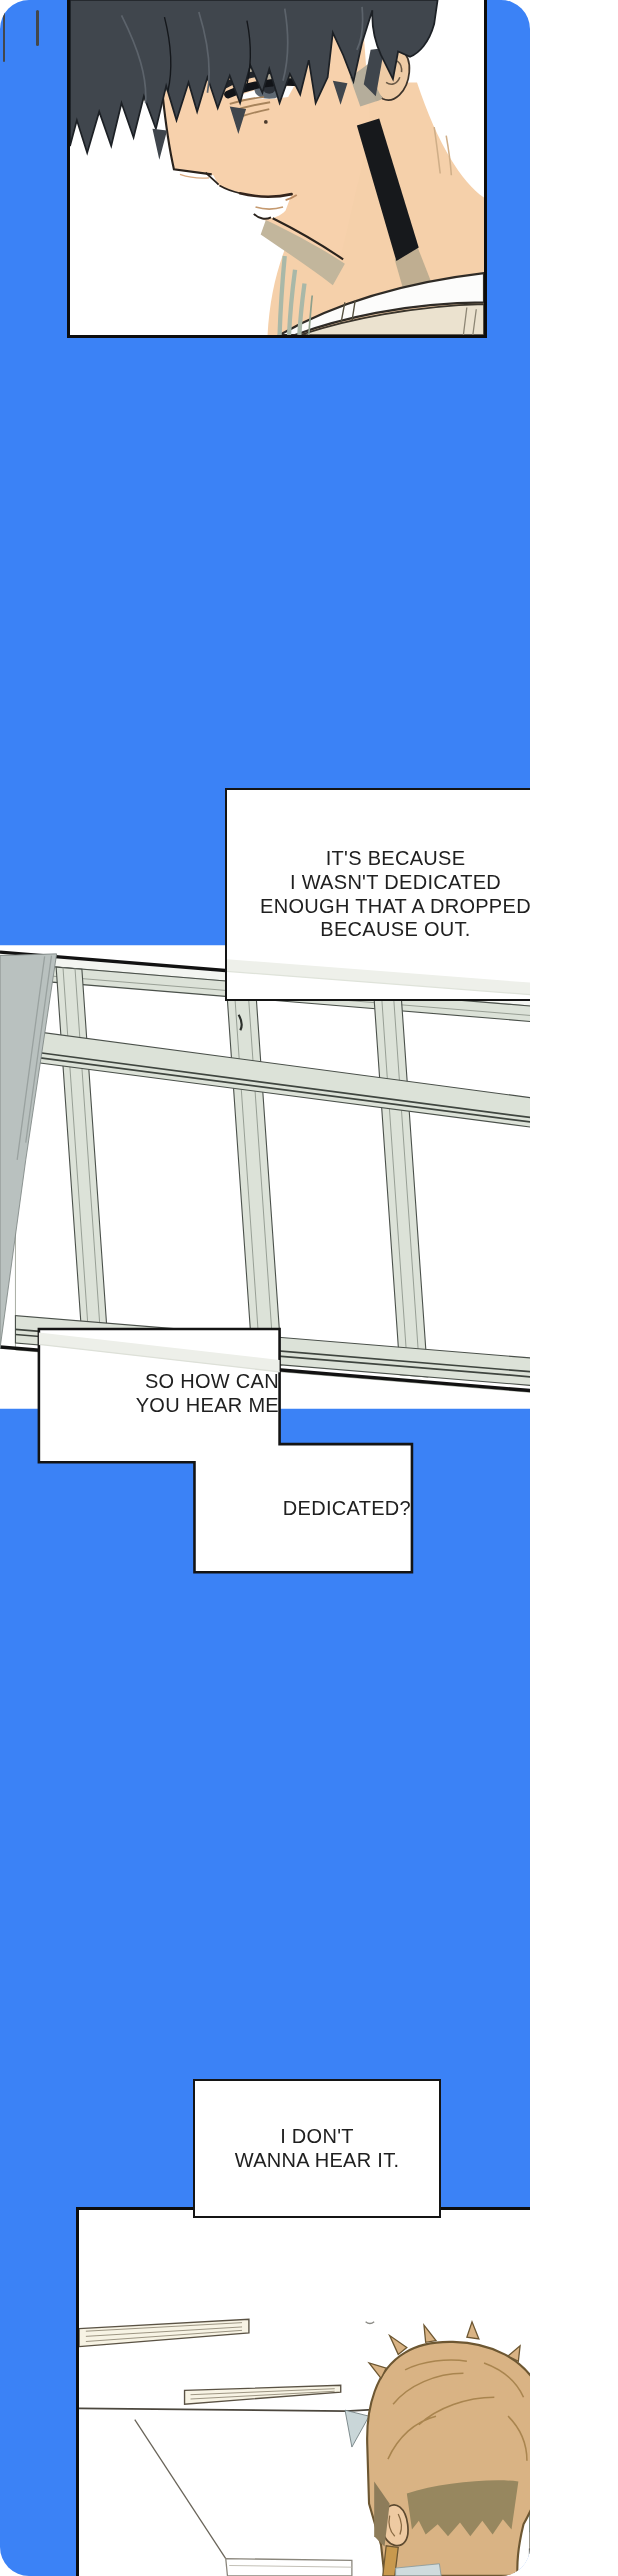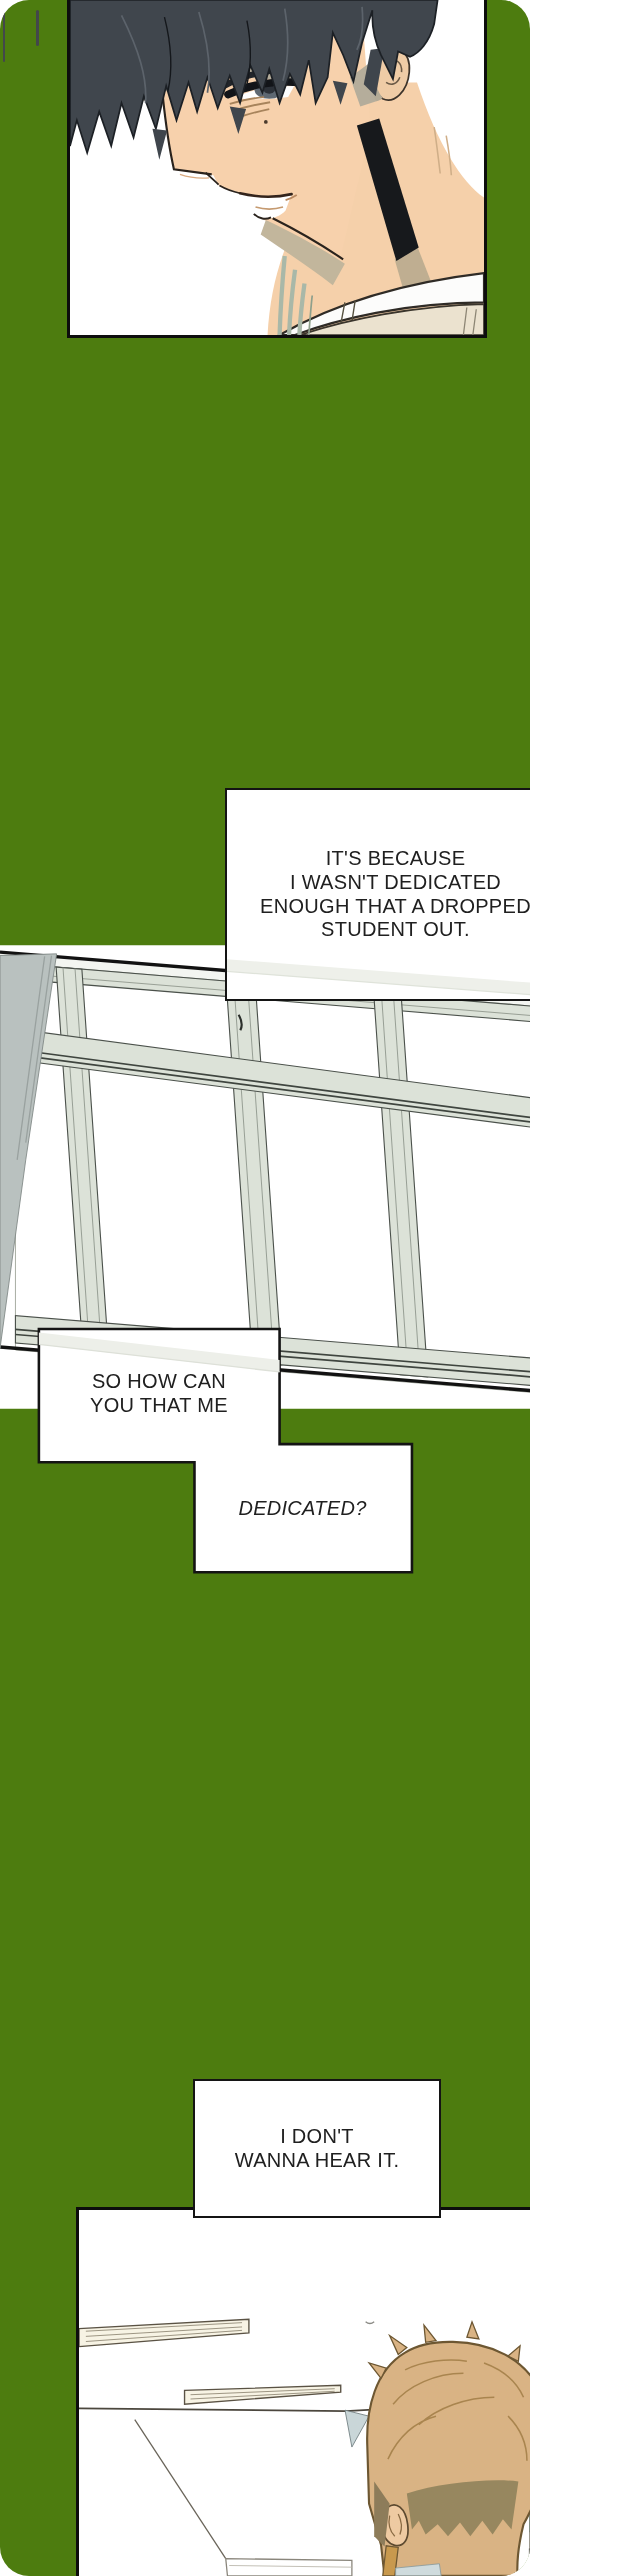--- a/index.html
+++ b/index.html
@@ -1,19 +1,19 @@
 <!DOCTYPE html>
 <html style="font-size:13.7px"><head>
 <meta charset="utf-8">
 <style>
   html,body{margin:0;padding:0;background:#ffffff;}
   #page{
     position:relative;
     width:530px;height:2576px;
-    background:#4d7c0f;
+    background:#3b82f6;
     overflow:hidden;
     font-family:"Liberation Sans", sans-serif;
     border-radius:29px;
   }
   .panel{
     position:absolute;
     background:#ffffff;
     border:3.4px solid #0d0d0d;
     box-sizing:content-box;
     overflow:hidden;
@@ -33,32 +33,32 @@
     background:#ffffff;
     border:2.6px solid #141414;
     box-sizing:border-box;
     display:flex;flex-direction:column;
     align-items:center;justify-content:center;
     text-align:center;
     z-index:3;
   }
   .speech-text{
     position:absolute;
-    display:flex;flex-direction:column;align-items:center;justify-content:flex-start;
+    display:flex;flex-direction:column;align-items:flex-end;justify-content:flex-start;
     text-align:center;z-index:4;pointer-events:none;
   }
   .bline{
     font-size:20px;line-height:23.6px;letter-spacing:0.3px;
     color:#202020;white-space:nowrap;
   }
   #bubble-1{left:225px;top:788px;width:341px;height:213px;}
   #bubble-1 .see-through{position:absolute;left:0;bottom:0;width:100%;height:100%;}
   #bubble-4{left:193px;top:2079px;width:248px;height:139px;}
   #bubble-2-text{left:39px;top:1370px;width:240px;}
-  #bubble-3-text{left:194px;top:1497px;width:217px;font-style:italic;}
+  #bubble-3-text{left:194px;top:1497px;width:217px;}
   svg{display:block;}
 </style>
 </head>
 <body>
 
 <div id="page">
 
   <div class="accent-mark" id="accent-1"></div>
   <div class="accent-mark" id="accent-2"></div>
 
@@ -128,21 +128,21 @@
   </div>
 
   <div class="speech-bubble" id="bubble-1">
     <svg class="see-through" width="336" height="208" viewBox="0 0 391 242" preserveAspectRatio="none">
       <polygon points="0,196 391,226 391,240 0,210" fill="#eef0ea"></polygon>
       <path d="M0,210 L391,240" stroke="#dfe3da" stroke-width="1.5"></path>
     </svg>
     <span class="bline">IT'S BECAUSE</span>
     <span class="bline">I WASN'T DEDICATED</span>
     <span class="bline">ENOUGH THAT A DROPPED</span>
-    <span class="bline">STUDENT OUT.</span>
+    <span class="bline">BECAUSE OUT.</span>
   </div>
 
   <svg id="window-scene" width="618" height="464" viewBox="0 0 720 540">
     <rect width="720" height="540" fill="#ffffff"></rect>
 
     <polygon points="0,10 720,69 720,92 0,33" fill="#f3f5f1"></polygon>
     <path d="M0,33 L720,92" stroke="#c3c8bb" stroke-width="1.5" fill="none"></path>
     <path d="M0,44 L720,103" stroke="#d8dcd1" stroke-width="1" fill="none"></path>
 
     <path d="M0,8 L720,67" stroke="#121212" stroke-width="4" fill="none"></path>
@@ -187,21 +187,21 @@
     <path d="M52,13 L20,250 M60,12 L30,230" stroke="#99a19f" stroke-width="1.5" fill="none"></path>
   </svg>
 
   <svg id="bubble-23" width="404" height="258" viewBox="0 0 470 300">
     <path d="M15,8 L295,8 L295,142 L449,142 L449,291 L196,291 L196,163 L15,163 Z" fill="#ffffff" stroke="#141414" stroke-width="3"></path>
     <polygon points="15,12 295,44 295,58 15,26" fill="#edefe9"></polygon>
     <path d="M15,26 L295,58" stroke="#dde0d8" stroke-width="1.5"></path>
   </svg>
   <div class="speech-text" id="bubble-2-text">
     <span class="bline">SO HOW CAN</span>
-    <span class="bline">YOU THAT ME</span>
+    <span class="bline">YOU HEAR ME</span>
   </div>
   <div class="speech-text" id="bubble-3-text">
     <span class="bline">DEDICATED?</span>
   </div>
 
   <div class="speech-bubble" id="bubble-4">
     <span class="bline">I DON'T</span>
     <span class="bline">WANNA HEAR IT.</span>
   </div>
 

